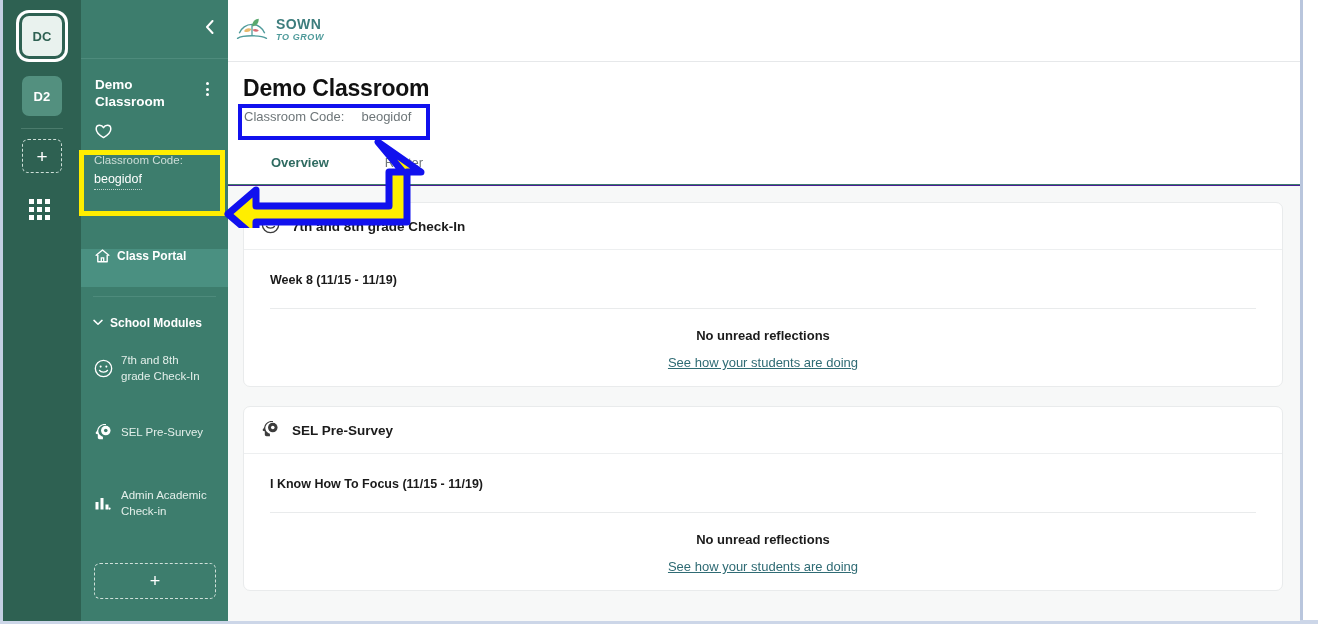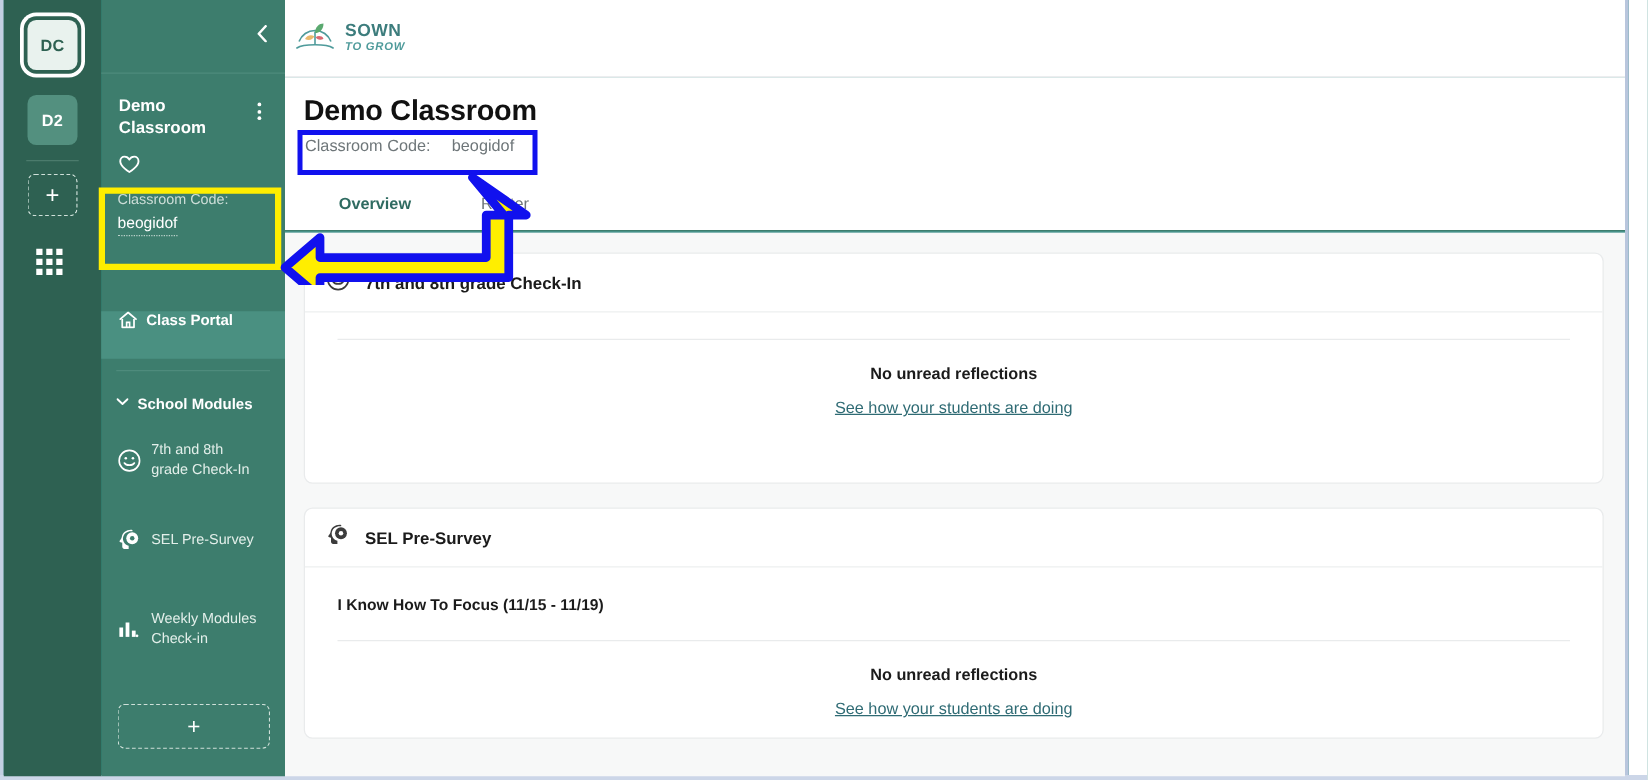--- a/index.html
+++ b/index.html
@@ -7,21 +7,21 @@
     width: 1318px; height: 624px;
     font-family: "Liberation Sans", sans-serif;
     background: #ffffff;
     overflow: hidden;
   }
 
   #app {
     position: relative;
     width: 1318px;
     height: 624px;
-    background: #0f766e;
+    background: #4c1d95;
   }
 
   
   .frame-edge-left  { position:absolute; left:0;    top:0; width:3px;  height:624px; background:#c3cfe2; }
   .frame-edge-right { position:absolute; left:1300px; top:0; width:3px; height:624px; background:#b9c6dd; }
   .frame-edge-bottom{ position:absolute; left:0; top:620px; width:1318px; height:4px; background:#ccd6e8; }
   .frame-outer-right{ position:absolute; left:1303px; top:0; width:15px; height:624px; background:#ffffff; }
 
   
   .rail {
@@ -357,21 +357,21 @@
 
     <div class="module-item" style="top:487px">
       <span class="mi-icon">
         <svg width="18" height="17" viewBox="0 0 18 17">
           <rect x="1.5" y="7" width="3" height="7.5" fill="#ffffff"></rect>
           <rect x="6.5" y="3" width="3" height="11.5" fill="#ffffff"></rect>
           <rect x="11.5" y="9.5" width="3" height="5" fill="#ffffff"></rect>
           <circle cx="15.6" cy="13.6" r="1.1" fill="#ffffff"></circle>
         </svg>
       </span>
-      <span class="mi-label">Weekly Modules Check-in</span>
+      <span class="mi-label">Admin Academic Check-in</span>
     </div>
 
     <div class="sidebar-add">
       <span>+</span>
     </div>
   </div>
 
   <div class="topbar">
     <div class="logo-wrap">
       <svg width="34" height="34" viewBox="0 0 40 40">
@@ -409,20 +409,21 @@
         <span>
           <svg width="19" height="19" viewBox="0 0 20 20">
             <circle cx="10" cy="10" r="8.6" fill="none" stroke="#3c3c3c" stroke-width="1.4"></circle>
             <circle cx="7" cy="8" r="1.1" fill="#3c3c3c"></circle>
             <circle cx="13" cy="8" r="1.1" fill="#3c3c3c"></circle>
             <path d="M5.8 12 C7.2 14.4 12.8 14.4 14.2 12" fill="none" stroke="#3c3c3c" stroke-width="1.4" stroke-linecap="round"></path>
           </svg>
         </span>
         <span class="card-head-title">7th and 8th grade Check-In</span>
       </div>
+      <div class="card-sub">Week 8 (11/15 - 11/19)</div>
       <div class="card-rule"></div>
       <div class="card-empty">
         <div class="ce-title">No unread reflections</div>
         <a class="ce-link" href="#">See how your students are doing</a>
       </div>
     </div>
 
     <div class="card" style="top:220px; height:185px;">
       <div class="card-head">
         <span>

